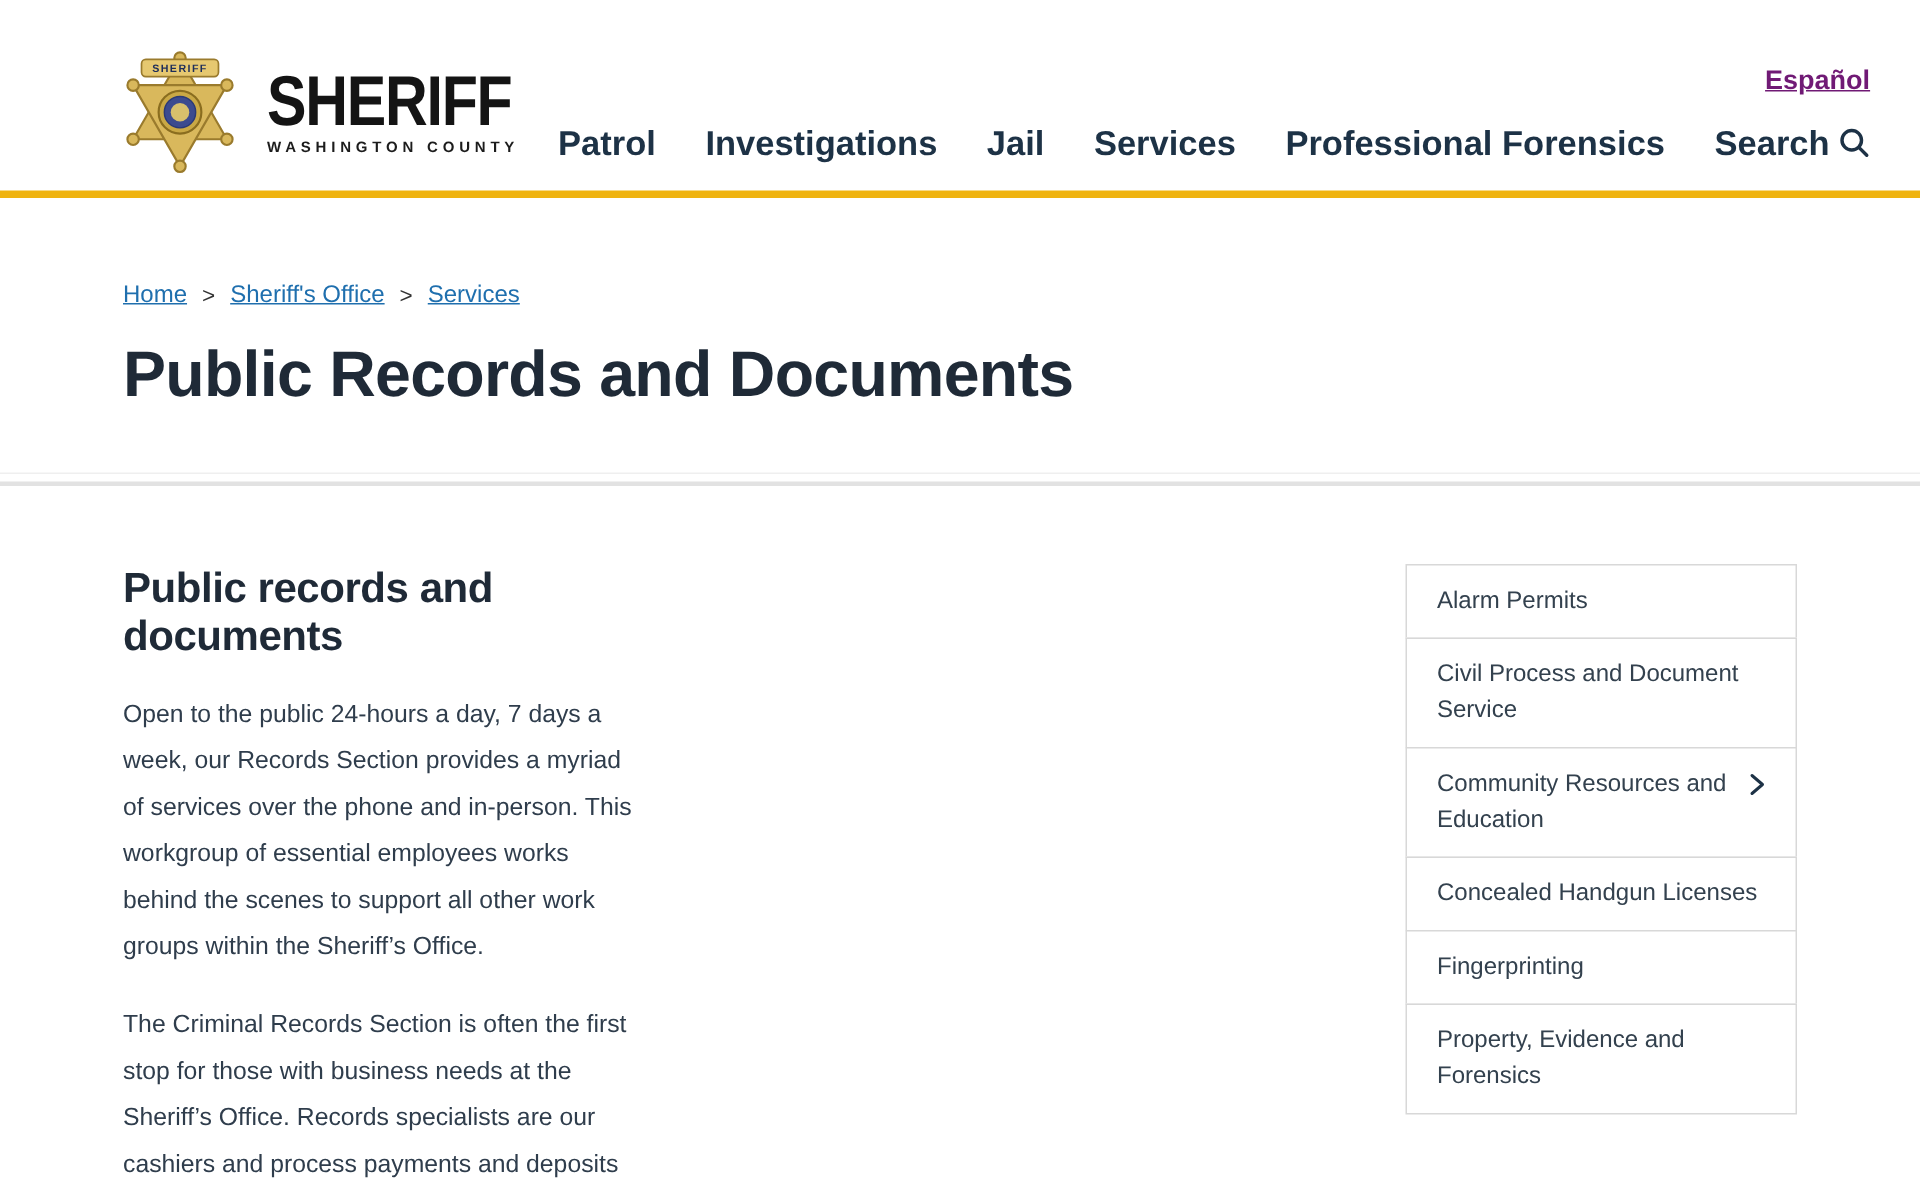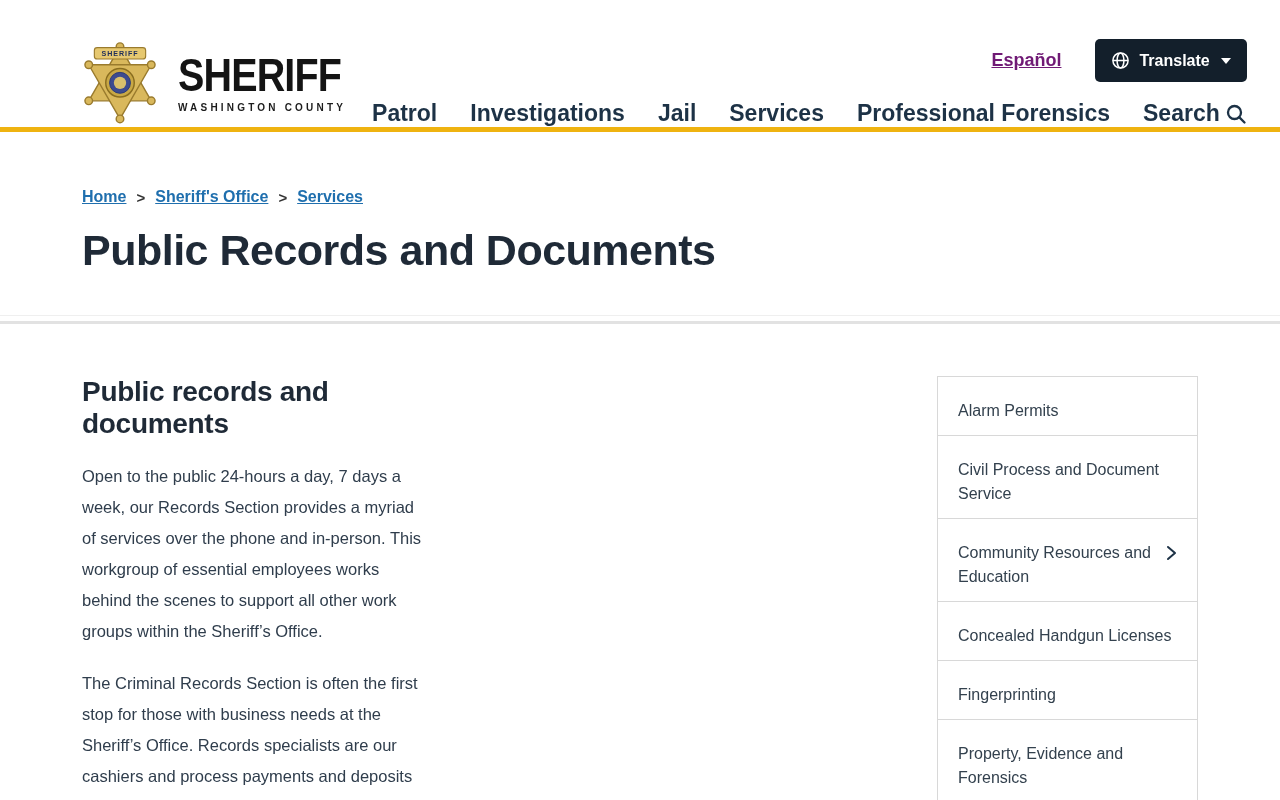--- a/index.html
+++ b/index.html
@@ -2,58 +2,58 @@
 <html><head>
 <meta charset="utf-8">
 <style>
   * { margin: 0; padding: 0; box-sizing: border-box; }
   html, body { width: 1280px; height: 800px; overflow: hidden; background: #fff; }
   body { font-family: "Liberation Sans", sans-serif; color: #2f3d4c; }
   a { text-decoration: none; cursor: pointer; }
 
   
   .site-header { height: 132px; border-bottom: 5px solid #efb310; background: #fff; }
-  .header-inner { width: 1116px; margin: 0 auto; height: 127px; display: flex; justify-content: space-between; align-items: flex-end; padding-top: 14px; }
+  .header-inner { width: 1116px; margin: 0 auto; height: 127px; display: flex; justify-content: space-between; align-items: center; padding-top: 14px; }
   .logo { display: flex; align-items: flex-start; gap: 20px; }
   .badge-svg { width: 76px; height: 96px; display: block; }
   .wordmark-block { margin-top: 22px; }
   .wordmark { font-size: 47px; font-weight: 800; color: #141414; line-height: 0.95; letter-spacing: -1px; transform: scaleX(0.84); transform-origin: left; white-space: nowrap; }
   .tagline { font-size: 10px; font-weight: 700; color: #1c1c1c; letter-spacing: 3.2px; margin-top: 4px; white-space: nowrap; }
 
   .header-right { display: flex; flex-direction: column; align-items: flex-end; }
   .utility-row { display: flex; align-items: center; gap: 34px; margin-top: 10px; }
   .espanol { font-size: 18px; font-weight: 700; color: #701a75; text-decoration: underline; }
   .translate-btn { display: flex; align-items: center; gap: 9px; background: #131f2b; color: #fff; border: none; border-radius: 5px; padding: 12px 16px; font-family: "Liberation Sans", sans-serif; font-size: 16px; font-weight: 700; cursor: pointer; }
   .caret-down { width: 0; height: 0; border-left: 5px solid transparent; border-right: 5px solid transparent; border-top: 6px solid #fff; display: inline-block; margin-left: 2px; }
 
   .main-nav { display: flex; align-items: center; gap: 33px; margin-top: 18px; }
   .main-nav a { font-size: 23px; font-weight: 700; color: #1d3246; white-space: nowrap; }
   .nav-search { display: flex; align-items: center; gap: 5px; }
 
   
   .container { width: 1116px; margin: 0 auto; }
 
-  .breadcrumb { margin-top: 56px; font-size: 16px; display: flex; align-items: center; font-weight: bold; }
+  .breadcrumb { margin-top: 56px; font-size: 16px; display: flex; align-items: center; }
   .breadcrumb a { color: #1f6fae; text-decoration: underline; }
   .breadcrumb .sep { color: #333; margin: 0 10px; font-size: 15px; }
 
   h1.page-title { margin-top: 20px; font-size: 43px; font-weight: 800; color: #1f2a37; letter-spacing: -0.5px; }
 
   p.intro { margin-top: 16px; max-width: 805px; font-size: 16.5px; line-height: 23.5px; color: #2f3d4c; }
 
   .page-divider { margin-top: 40px; height: 9px; width: 1280px; border-top: 1px solid #efefef; border-bottom: 3px solid #e2e2e2; }
 
   .section { margin-top: 52px; display: flex; justify-content: space-between; align-items: flex-start; }
   .text-col { width: 340px; }
   h2.section-heading { font-size: 28px; font-weight: 700; color: #1f2a37; letter-spacing: -0.3px; }
   .text-col p { margin-top: 21px; font-size: 16.5px; line-height: 31px; color: #2f3d4c; }
 
   
   .sidebar { width: 261px; display: flex; flex-direction: column; }
-  .side-item { display: flex; justify-content: space-between; align-items: flex-start; gap: 8px; background: #fff; border: 1px solid #d8d8d8; margin-top: -1px; padding: 22px 18px 12px 20px; font-size: 16px; line-height: 24px; color: #33414e; }
+  .side-item { display: flex; justify-content: space-between; align-items: flex-start; gap: 8px; background: #fff; border: 1px solid #d8d8d8; margin-top: -1px; padding: 12px 18px 12px 20px; font-size: 16px; line-height: 24px; color: #33414e; }
   .side-item:first-child { margin-top: 0; }
   .side-item .chev { flex: 0 0 auto; margin-top: 4px; }
 </style>
 </head>
 <body>
 
 <div>
 
   <header class="site-header">
     <div class="header-inner">
@@ -78,31 +78,20 @@
         </svg>
         <span class="wordmark-block">
           <span class="wordmark" style="display:block">SHERIFF</span>
           <span class="tagline" style="display:block">WASHINGTON COUNTY</span>
         </span>
       </a>
 
       <div class="header-right">
         <div class="utility-row">
           <a class="espanol">Español</a>
-          <button class="translate-btn">
-            <svg width="19" height="19" viewBox="0 0 20 20" aria-hidden="true">
-              <g fill="none" stroke="#ffffff" stroke-width="1.6">
-                <circle cx="10" cy="10" r="8"></circle>
-                <ellipse cx="10" cy="10" rx="3.6" ry="8"></ellipse>
-                <line x1="2" y1="10" x2="18" y2="10"></line>
-              </g>
-            </svg>
-            <span>Translate</span>
-            <span class="caret-down"></span>
-          </button>
         </div>
 
         <nav class="main-nav">
           <a>Patrol</a>
           <a>Investigations</a>
           <a>Jail</a>
           <a>Services</a>
           <a>Professional Forensics</a>
           <a class="nav-search">
             <span>Search</span>

